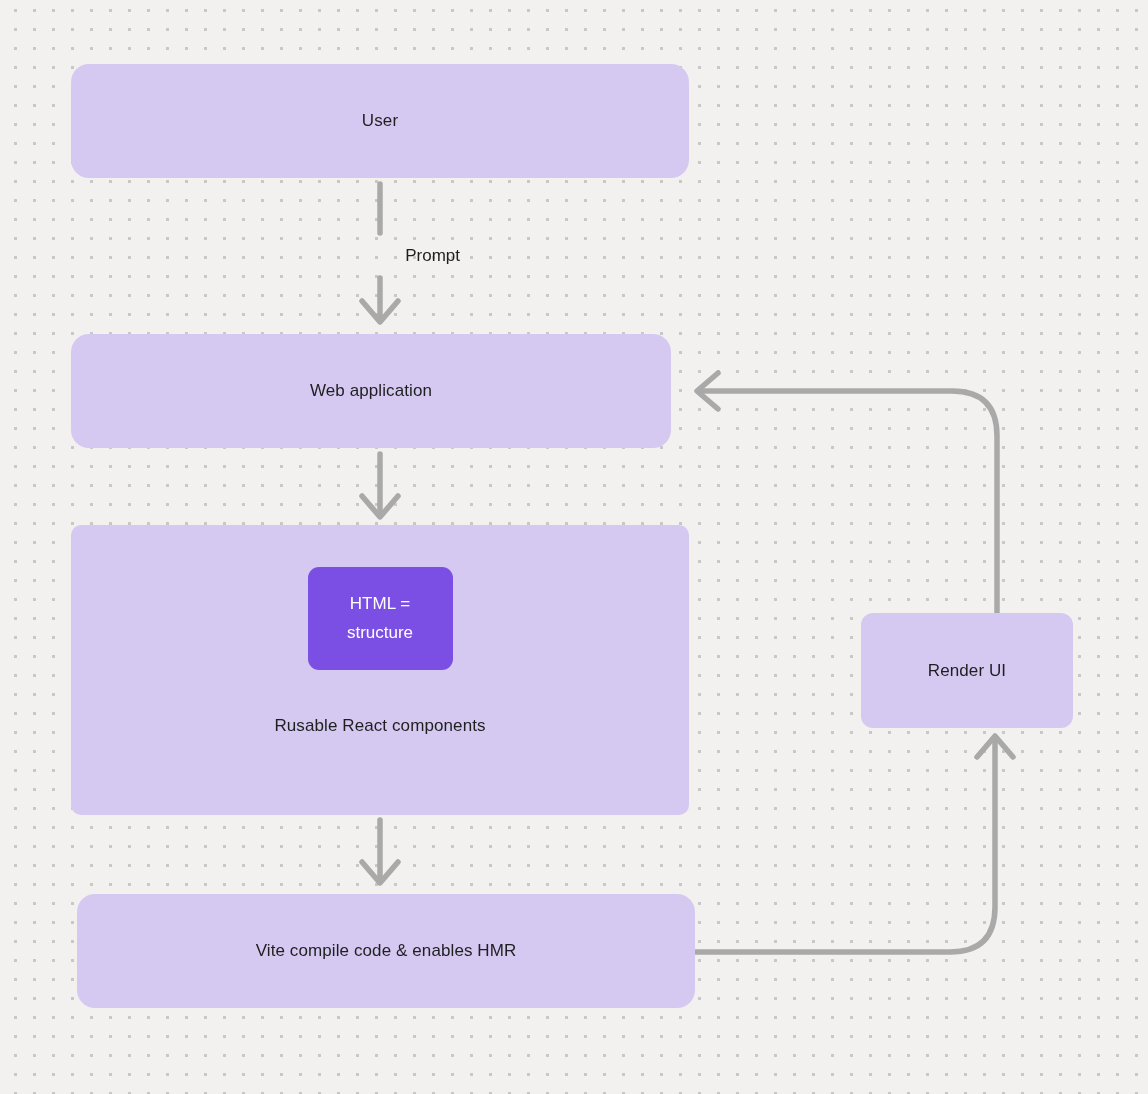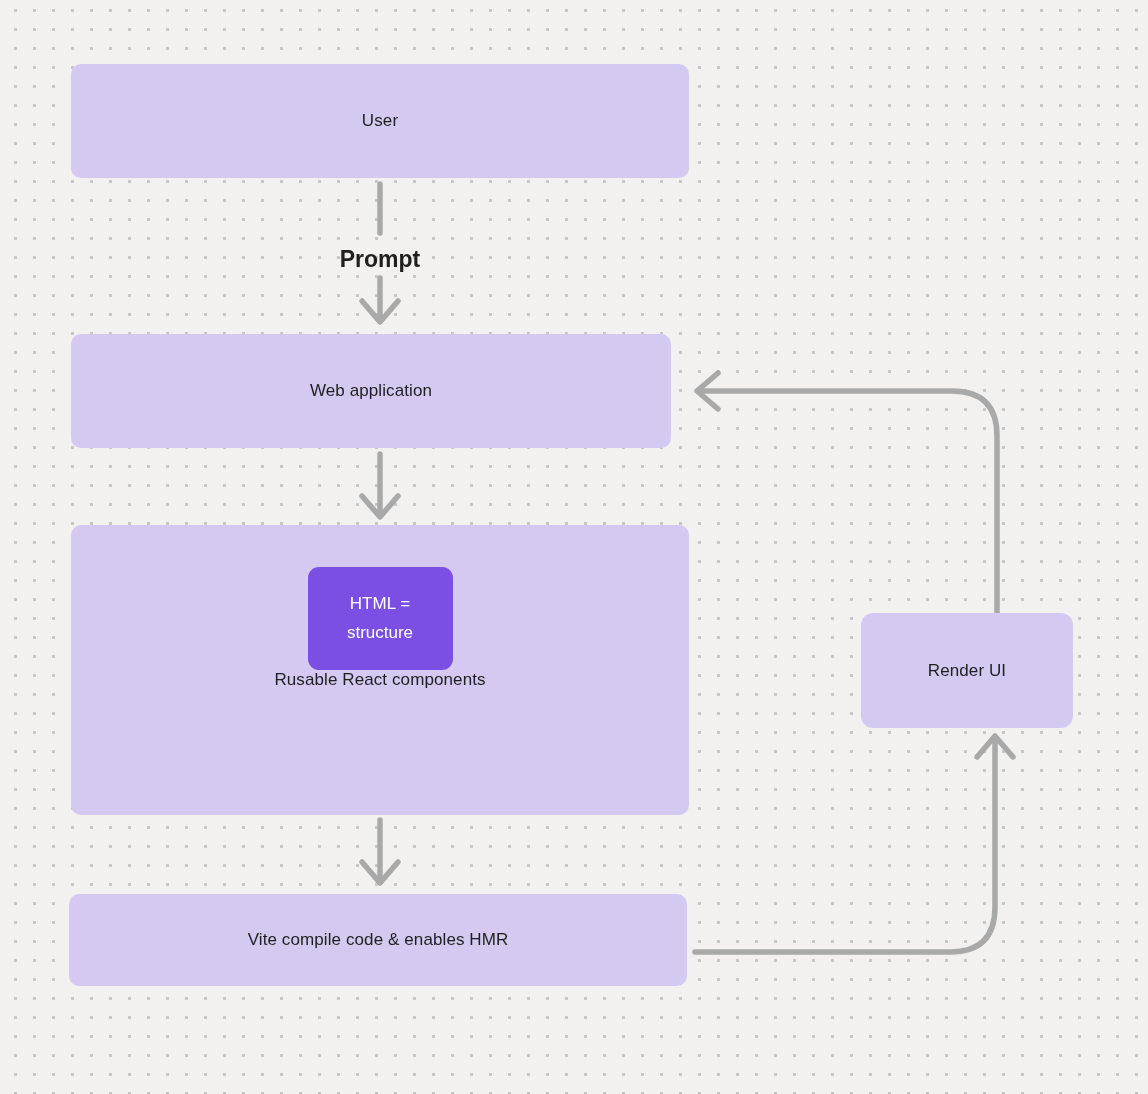--- a/index.html
+++ b/index.html
@@ -18,32 +18,32 @@
     height: 1094px;
     overflow: hidden;
     background-color: #f2f1ef;
     background-image: radial-gradient(circle, #c8c7c5 1.4px, rgba(200,199,197,0) 1.6px);
     background-size: 19px 19px;
     background-position: 6px 1px;
   }
   .node {
     position: absolute;
     background: #d5c9f2;
-    border-radius: 10px;
+    border-radius: 18px;
     display: flex;
     align-items: center;
     justify-content: center;
     color: #1f1f1f;
     font-size: 17px;
     font-weight: 500;
     letter-spacing: 0.1px;
   }
   .node-user        { left: 71px;  top: 64px;  width: 618px; height: 114px; }
   .node-webapp      { left: 71px;  top: 334px; width: 600px; height: 114px; }
-  .node-vite        { left: 69px;  top: 894px; width: 618px; height: 92px; text-align: center; }
+  .node-vite        { left: 77px;  top: 894px; width: 618px; height: 114px; text-align: center; }
   .node-render-ui   { left: 861px; top: 613px; width: 212px; height: 115px; border-radius: 12px; }
 
   .group {
     position: absolute;
     left: 71px; top: 525px; width: 618px; height: 290px;
     background: #d5c9f2;
     border-radius: 10px;
     display: block;
   }
   .chip-row {
@@ -61,35 +61,36 @@
     align-items: center;
     justify-content: center;
     text-align: center;
     color: #ffffff;
     font-size: 17px;
     font-weight: 500;
     line-height: 1.68;
   }
   .chip-label { white-space: pre-line; }
   .group-caption {
+    margin-top: 46px;
     text-align: center;
     color: #1f1f1f;
     font-size: 17px;
     font-weight: 500;
     letter-spacing: 0.1px;
   }
   .edge-label {
     position: absolute;
     left: 300px;
     top: 246px;
     width: 160px;
-    text-align: center;
+    text-align: right;
     color: #1f1f1f;
-    font-size: 23px;
-    font-weight: 700;
+    font-size: 17px;
+    font-weight: 400;
   }
   svg.connectors {
     position: absolute;
     left: 0; top: 0;
     width: 1148px;
     height: 1094px;
     pointer-events: none;
   }
   svg.connectors * {
     fill: none;

